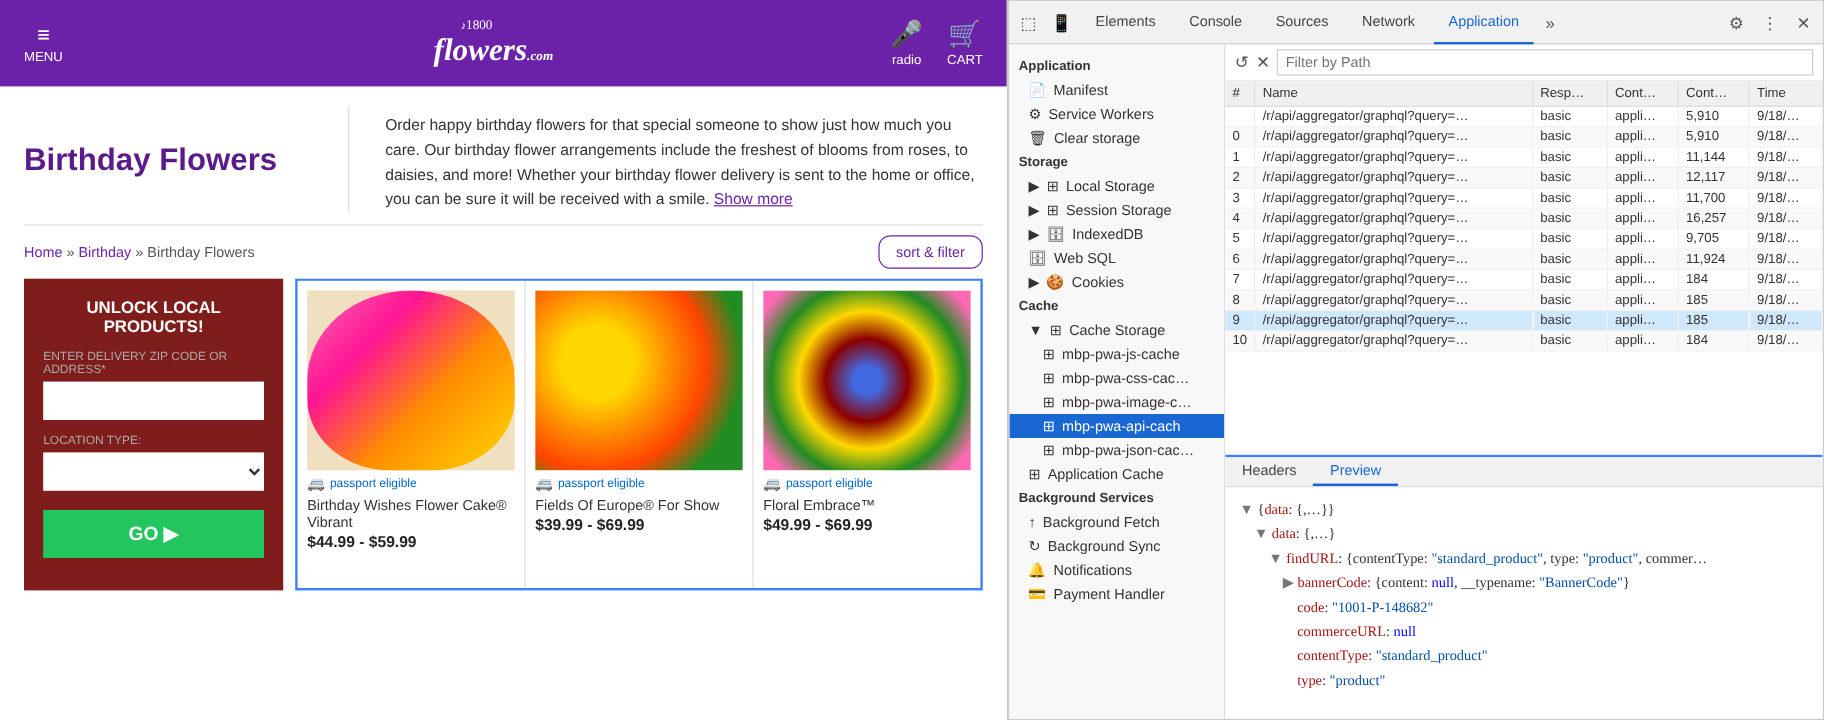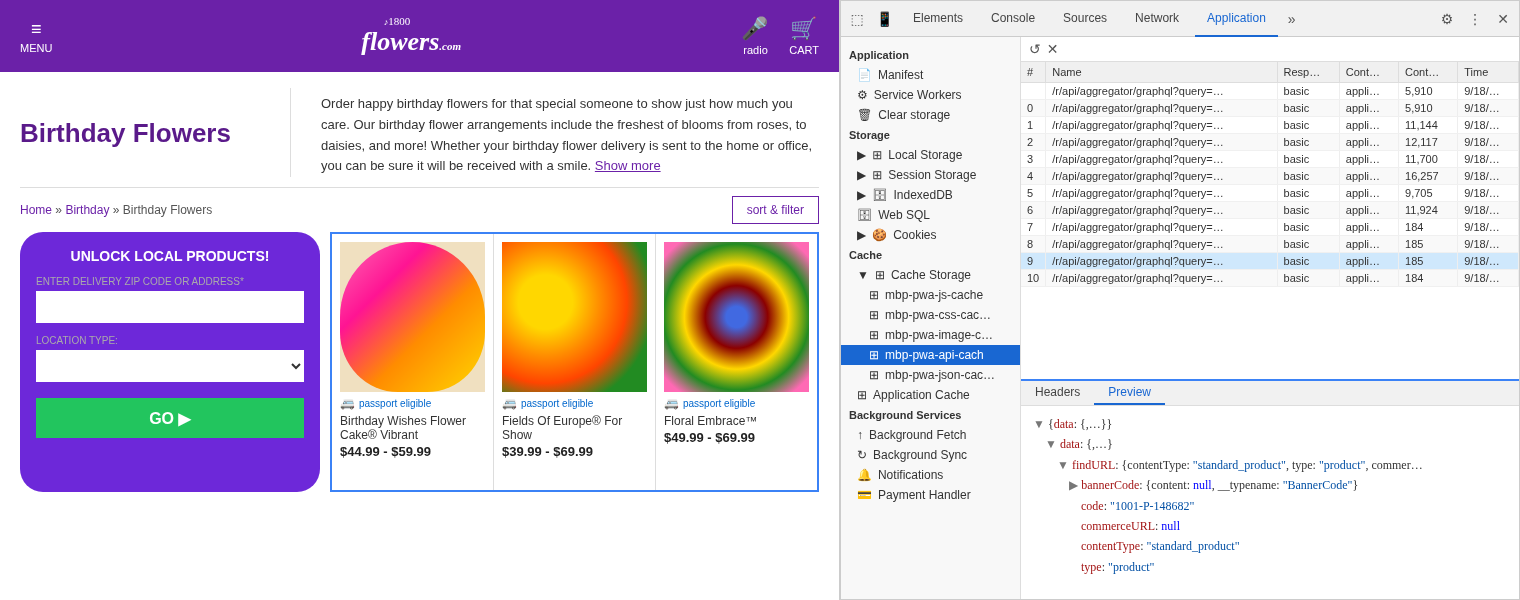--- a/index.html
+++ b/index.html
@@ -117,40 +117,39 @@
       color: #555;
     }
     .breadcrumb a { color: #6b21a8; text-decoration: none; }
     .sort-filter-btn {
       border: 1px solid #6b21a8;
       color: #6b21a8;
       background: #fff;
       padding: 6px 14px;
       font-size: 12px;
       cursor: pointer;
-      border-radius: 0;
+      border-radius: 10px;
     }
 
     .products-area {
       display: flex;
       gap: 0;
       padding: 0 20px;
       flex: 1;
       overflow: hidden;
     }
 
     
     .zip-box {
-      width: 300px;
-      background: #6d28d9;
+      width: 216px;
+      background: #7f1d1d;
       color: #fff;
       padding: 16px;
       flex-shrink: 0;
       height: 260px;
-      border-radius: 23px;
     }
     .zip-box h3 {
       font-size: 14px;
       font-weight: bold;
       text-align: center;
       margin-bottom: 12px;
     }
     .zip-label {
       font-size: 10px;
       color: #aaa;
@@ -687,20 +686,21 @@
         <span class="sidebar-icon">💳</span>
         <span>Payment Handler</span>
       </div>
     </div>
 
     <div class="devtools-main">
 
       <div class="devtools-filter-bar">
         <button class="filter-reload-btn">↺</button>
         <button class="filter-clear-btn">✕</button>
+        <input class="filter-input" type="text" placeholder="Filter by Path" style="">
       </div>
 
       <div class="network-table">
         <table>
           <thead>
             <tr>
               <th>#</th>
               <th>Name</th>
               <th>Resp…</th>
               <th>Cont…</th>

